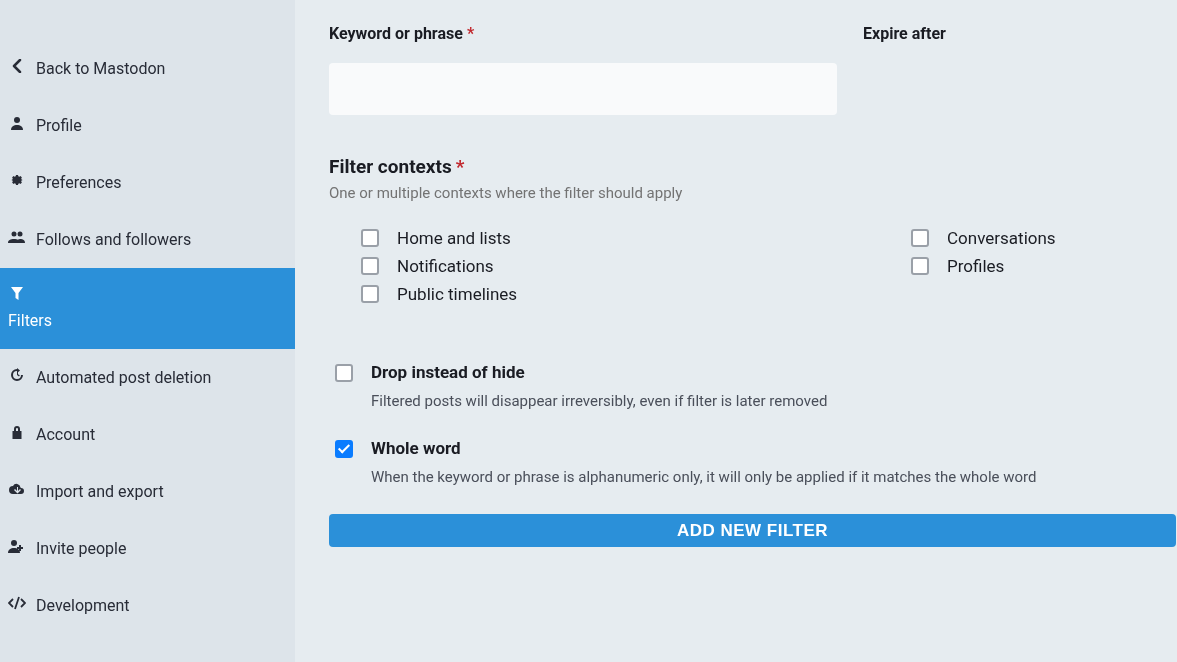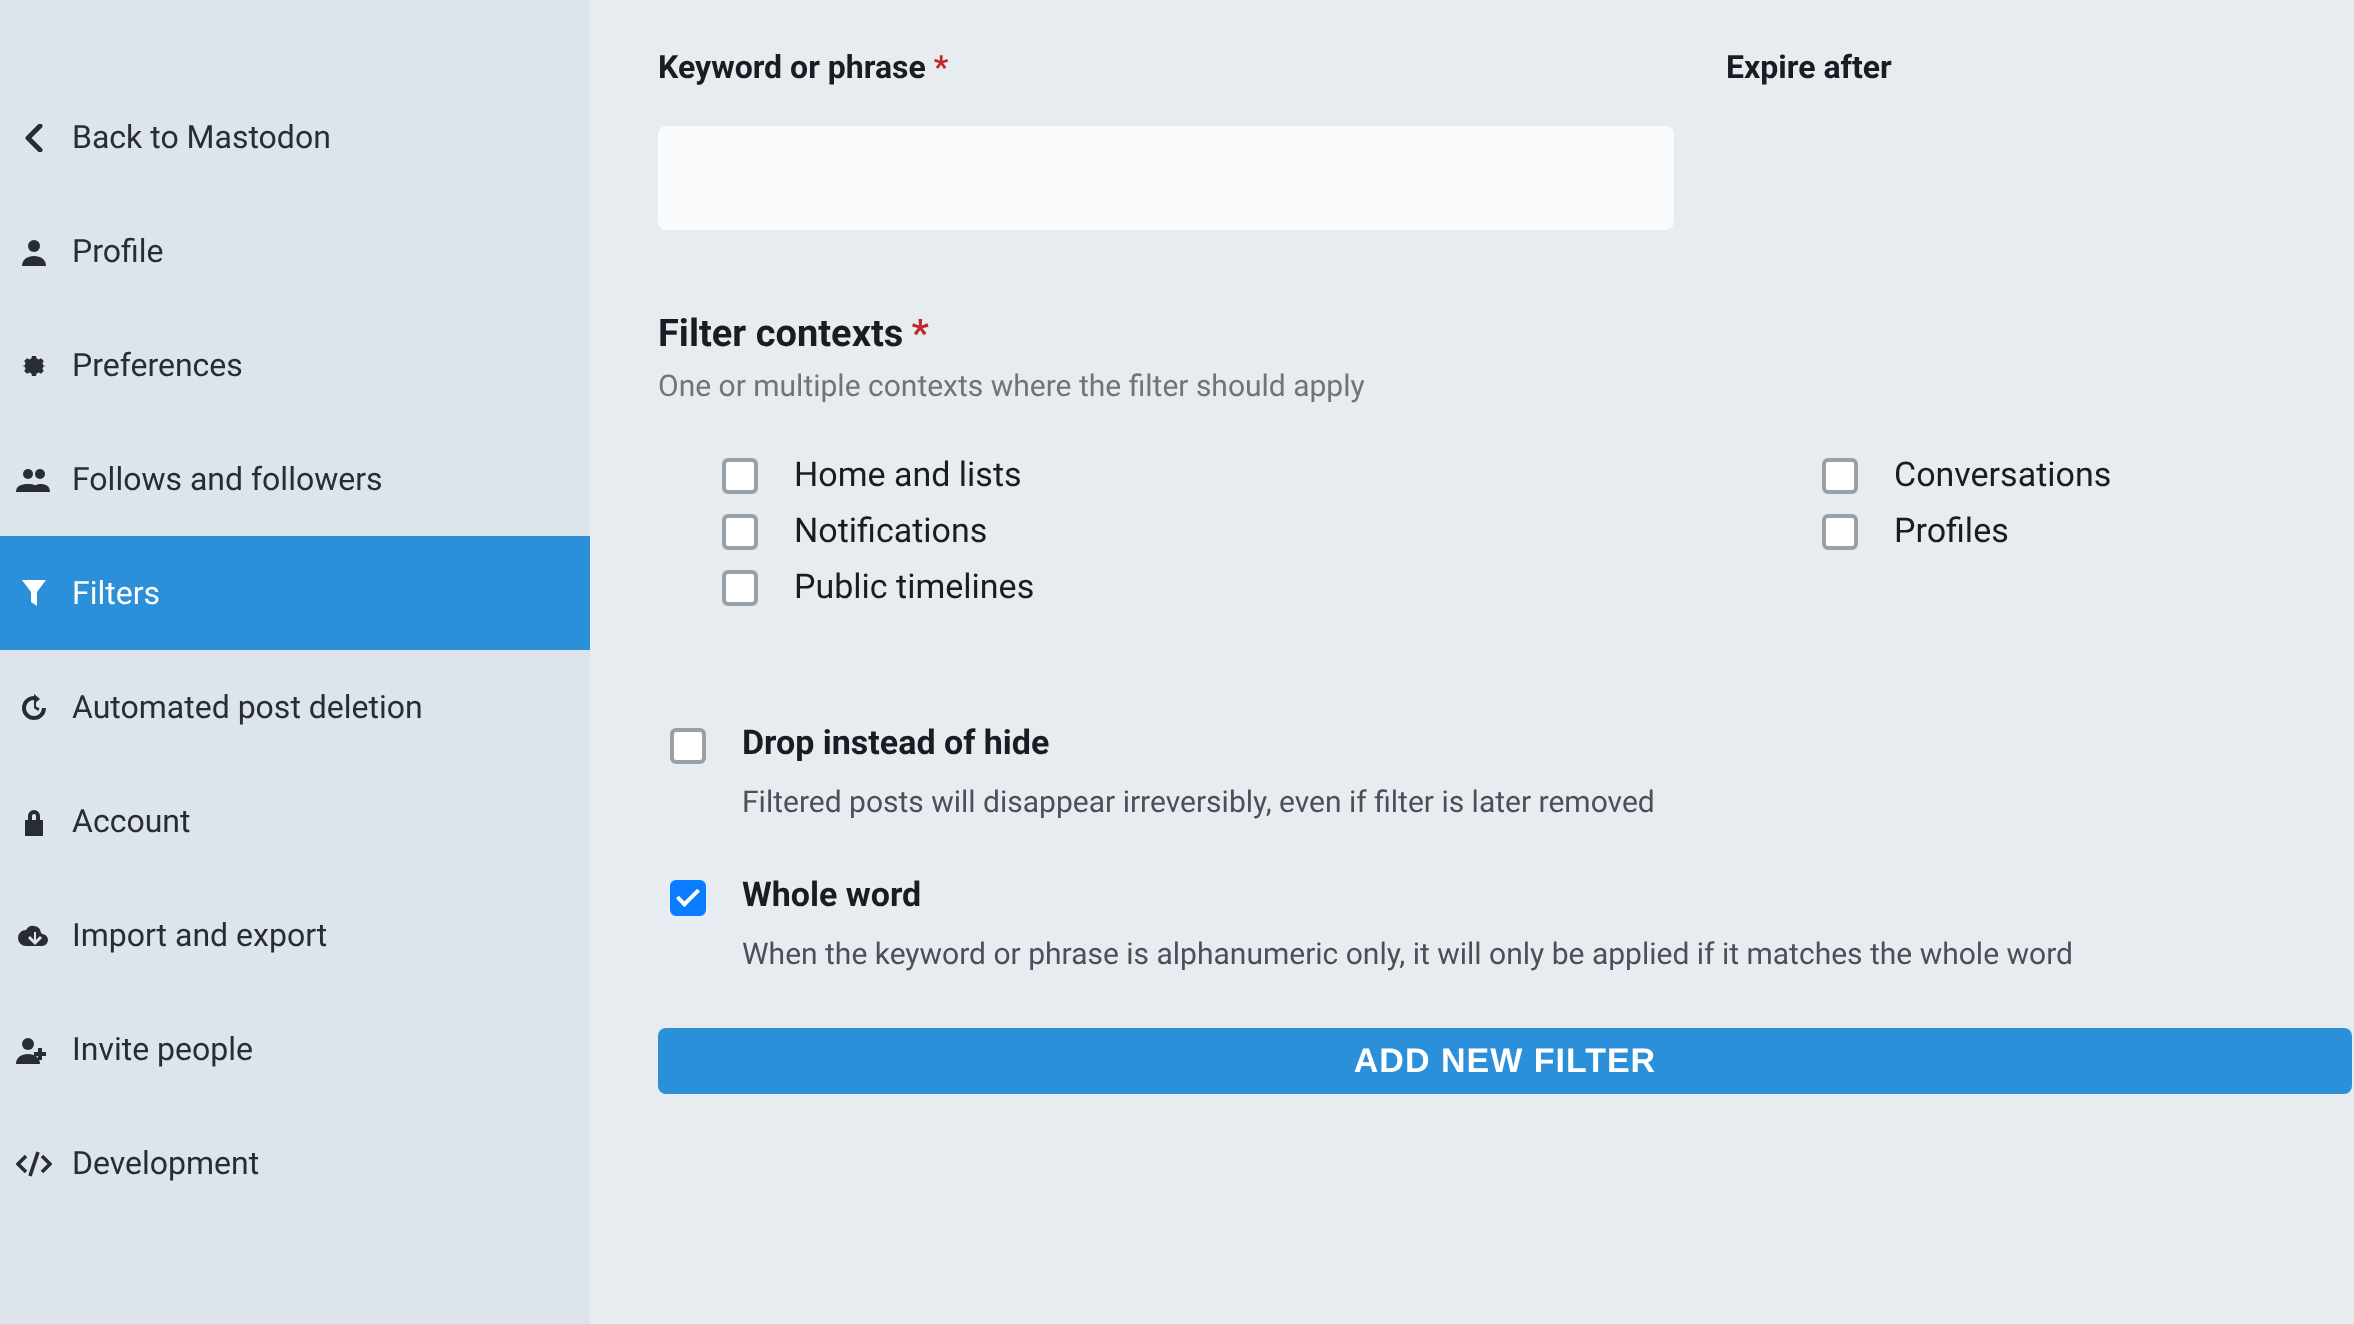--- a/index.html
+++ b/index.html
@@ -12,36 +12,36 @@
   display: flex;
 }
 .sidebar {
   width: 295px;
   background: #dde4ea;
   height: 100%;
   padding-top: 40px;
 }
 .sidebar-item {
   display: flex;
-  align-items: center;
   padding: 19px 10px 19px 8px;
   color: #282c37;
   font-size: 16px;
   cursor: pointer;
   gap: 10px;
 }
 .sidebar-item .icon-wrap {
   width: 18px;
   display: flex;
   justify-content: center;
   color: #282c37;
 }
 .sidebar-item.active {
   background: #2b90d9;
   color: #fff;
+  flex-direction: column;
 }
 .sidebar-item.active .icon-wrap { color: #fff; }
 .main {
   flex: 1;
   padding: 24px 0 0 34px;
   overflow: hidden;
 }
 .form-row {
   display: flex;
   gap: 26px;

